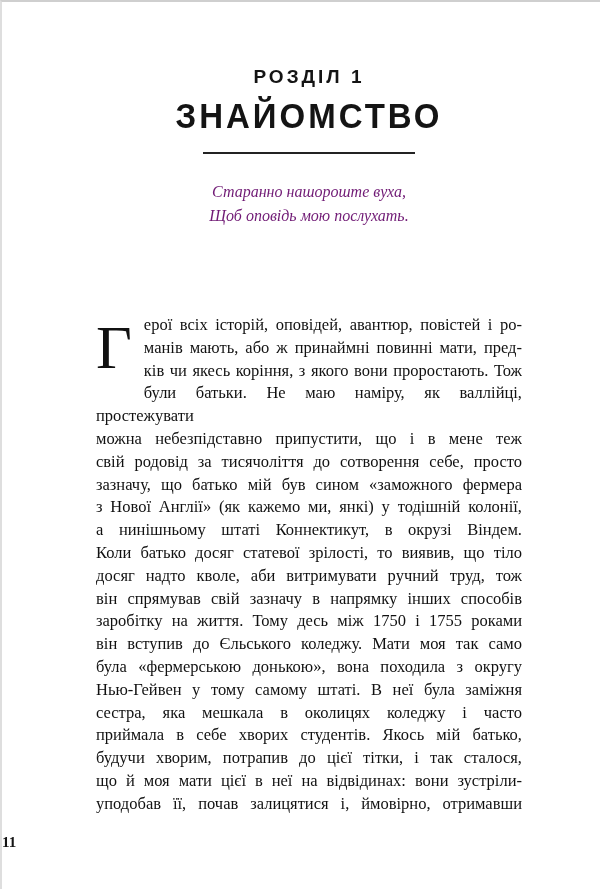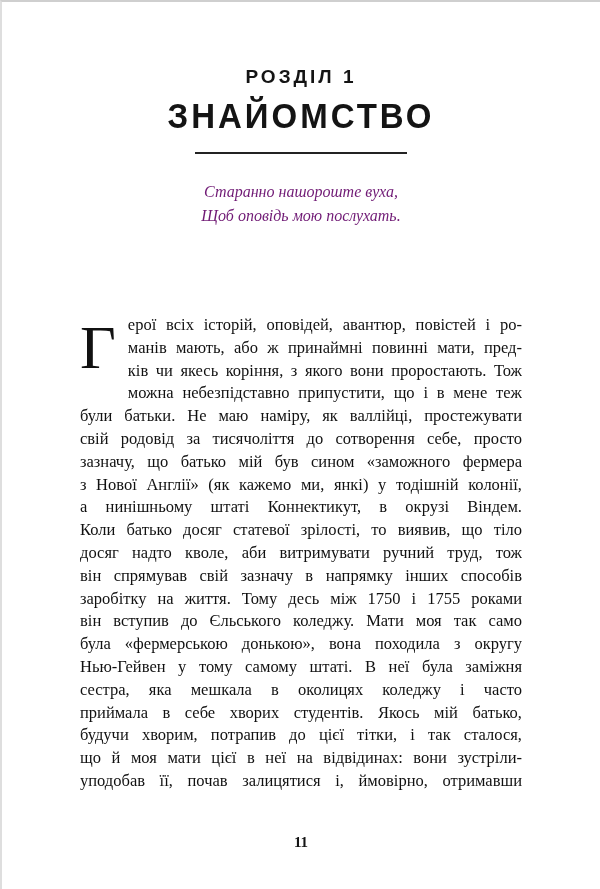--- a/index.html
+++ b/index.html
@@ -15,20 +15,21 @@
     background: #ffffff;
     border-top: 2px solid #cfcfcf;
     border-left: 2px solid #dedede;
     box-sizing: border-box;
     overflow: hidden;
     color: #1a1a1a;
     font-family: "Liberation Serif", "DejaVu Serif", serif;
   }
   .content {
     padding: 0 78px;
+    margin-left: 16px;
   }
   .chapter-label {
     margin-top: 64px;
     text-align: center;
     font-family: "Liberation Sans", "DejaVu Sans", sans-serif;
     font-weight: 700;
     font-size: 19px;
     letter-spacing: 3px;
     color: #141414;
   }
@@ -76,21 +77,21 @@
   .body-line {
     text-align: justify;
     text-align-last: justify;
     white-space: normal;
   }
   .page-number {
     position: absolute;
     bottom: 38px;
     left: 0;
     width: 100%;
-    text-align: center;
+    text-align: left;
     font-weight: 700;
     font-size: 15px;
     color: #141414;
   }
 </style>
 </head>
 <body>
 
 <div class="book-page">
   <div class="content">
@@ -104,22 +105,22 @@
     <div class="epigraph">
       <div>Старанно нашороште вуха,</div>
       <div>Щоб оповідь мою послухать.</div>
     </div>
 
     <div class="body-text">
       <span class="dropcap">Г</span>
       <div class="body-line">ерої всіх історій, оповідей, авантюр, повістей і ро-</div>
       <div class="body-line">манів мають, або ж принаймні повинні мати, пред-</div>
       <div class="body-line">ків чи якесь коріння, з якого вони проростають. Тож</div>
+      <div class="body-line">були батьки. Не маю наміру, як валлійці, простежувати</div>
       <div class="body-line">можна небезпідставно припустити, що і в мене теж</div>
-      <div class="body-line">були батьки. Не маю наміру, як валлійці, простежувати</div>
       <div class="body-line">свій родовід за тисячоліття до сотворення себе, просто</div>
       <div class="body-line">зазначу, що батько мій був сином «заможного фермера</div>
       <div class="body-line">з Нової Англії» (як кажемо ми, янкі) у тодішній колонії,</div>
       <div class="body-line">а нинішньому штаті Коннектикут, в окрузі Віндем.</div>
       <div class="body-line">Коли батько досяг статевої зрілості, то виявив, що тіло</div>
       <div class="body-line">досяг надто кволе, аби витримувати ручний труд, тож</div>
       <div class="body-line">він спрямував свій зазначу в напрямку інших способів</div>
       <div class="body-line">заробітку на життя. Тому десь між 1750 і 1755 роками</div>
       <div class="body-line">він вступив до Єльського коледжу. Мати моя так само</div>
       <div class="body-line">була «фермерською донькою», вона походила з округу</div>

